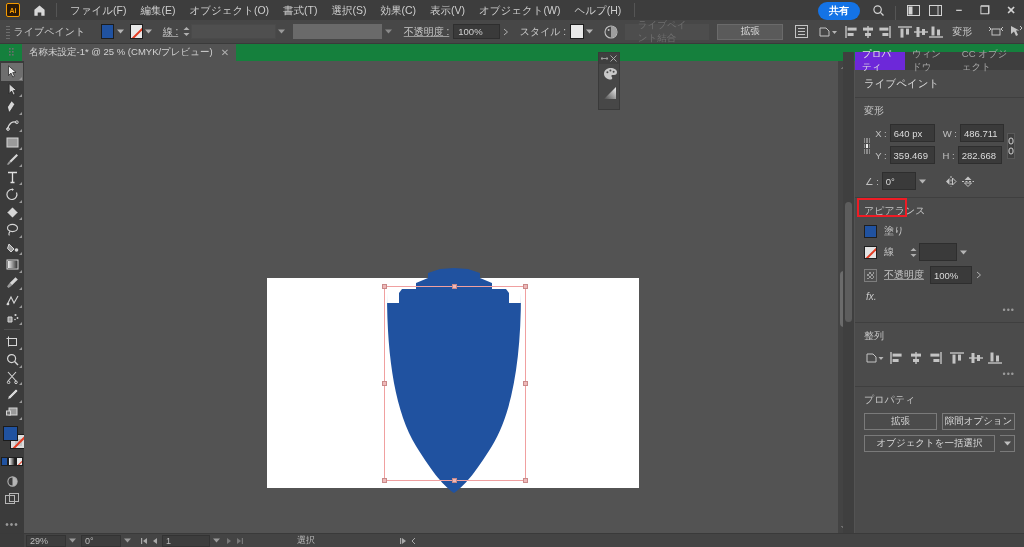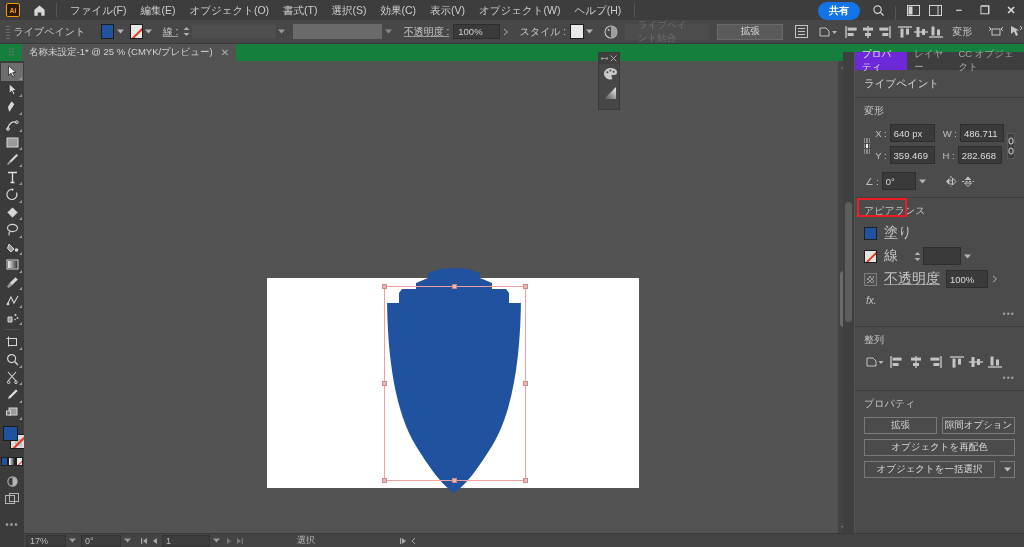--- a/index.html
+++ b/index.html
@@ -204,21 +204,21 @@
   .ap-sw.opacity {
     background: #4f4f4f; border:1px solid #7d7d7d; position:relative;
   }
   .ap-sw.opacity::after {
     content:''; position:absolute; left:2px; top:2px; width:7px; height:7px;
     background-image:
       linear-gradient(45deg,#9a9a9a 25%,transparent 25%,transparent 75%,#9a9a9a 75%),
       linear-gradient(45deg,#9a9a9a 25%,transparent 25%,transparent 75%,#9a9a9a 75%);
     background-size: 4px 4px; background-position: 0 0, 2px 2px;
   }
-  .ap-lbl { font-size: 14px; color: #c6c6c6; }
+  .ap-lbl { font-size: 10px; color: #c6c6c6; }
   .highlight-box {
     position: absolute; left: 857px; top: 198px; width: 50px; height: 19px;
     border: 2px solid #ee1c25; pointer-events: none; z-index: 50;
   }
   .align-icons { display: flex; align-items: center; gap: 2px; }
   .al-ic { width: 17px; height: 17px; display:flex; align-items:center; justify-content:center; cursor:pointer;}
   .dots { text-align: right; font-size: 9px; color: #9a9a9a; letter-spacing: 1px; margin-top: 3px; cursor:pointer;}
   .qa-row { display: flex; gap: 5px; margin-bottom: 5px; }
   .qbtn {
     flex: 1; height: 17px; background: #4b4b4b; border: 1px solid #7a7a7a;
@@ -686,21 +686,21 @@
     </div>
   </div>
 
   <div class="panel-scroll">
     <div class="ps-thumb"></div>
   </div>
 
   <div class="panel">
     <div class="panel-tabs">
       <div class="ptab active">プロパティ</div>
-      <div class="ptab">レイヤー</div>
+      <div class="ptab">ウィンドウ</div>
       <div class="ptab">CC オブジェクト</div>
     </div>
 
     <div class="panel-title">ライブペイント</div>
 
     <div class="psec">
       <div class="psec-title">変形</div>
       <div style="display:flex;align-items:center;">
         <div class="ref-grid">
           <div class="ref-dot"></div>
@@ -850,38 +850,35 @@
       <div class="dots">•••</div>
     </div>
 
     <div class="psec">
       <div class="psec-title">プロパティ</div>
       <div class="qa-row">
         <div class="qbtn">拡張</div>
         <div class="qbtn">隙間オプション</div>
       </div>
       <div class="qa-row">
-        <div class="qbtn">オブジェクトを再配色</div>
-      </div>
-      <div class="qa-row">
         <div class="qbtn">オブジェクトを一括選択</div>
         <div class="qbtn-caret">
           <svg width="7" height="5" viewBox="0 0 7 5">
               <path d="M0 0.5 3.5 4.5 7 0.5z" fill="#c0c0c0"></path>
             </svg>
         </div>
       </div>
     </div>
   </div>
 
   <div class="highlight-box"></div>
 
   <div class="statusbar">
     <div class="st-grip"></div>
-    <div class="st-fld" style="width:40px">17%</div>
+    <div class="st-fld" style="width:40px">29%</div>
     <div class="st-caret">
       <svg width="7" height="5" viewBox="0 0 7 5">
           <path d="M0 0.5 3.5 4.5 7 0.5z" fill="#9a9a9a"></path>
         </svg>
     </div>
     <div class="st-fld" style="width:40px">0°</div>
     <div class="st-caret">
       <svg width="7" height="5" viewBox="0 0 7 5">
           <path d="M0 0.5 3.5 4.5 7 0.5z" fill="#9a9a9a"></path>
         </svg>

